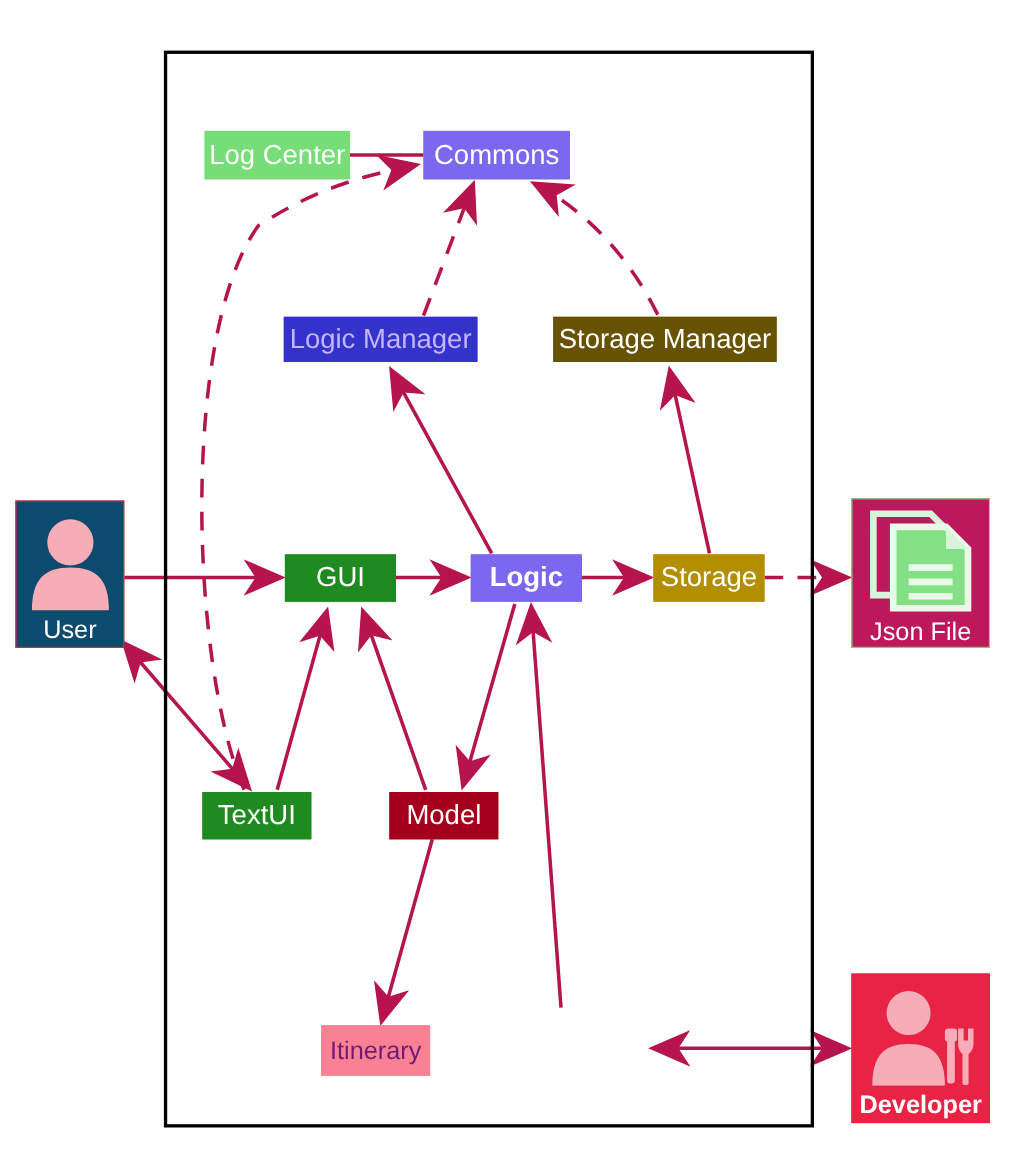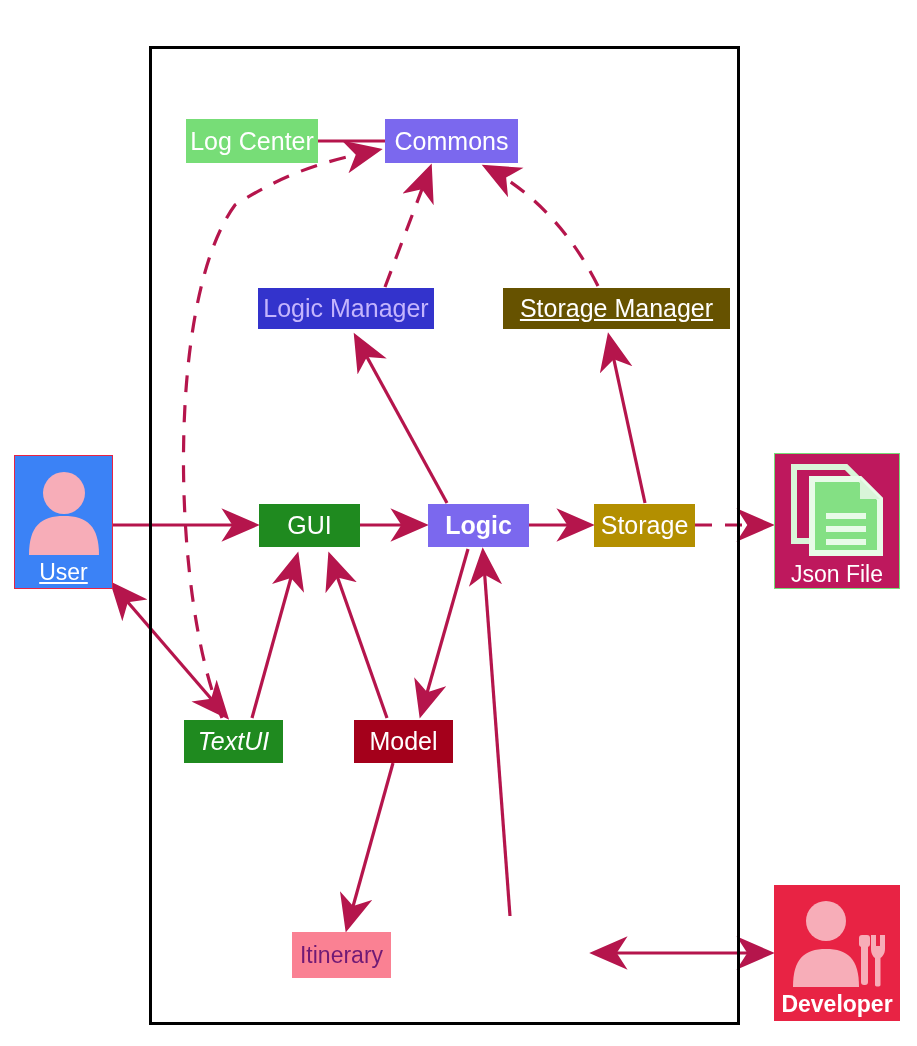--- a/index.html
+++ b/index.html
@@ -74,43 +74,43 @@
 
   <div class="node" style="left: 186px; top: 119px; width: 132px; height: 44px; background: rgb(119, 221, 119); border: 1px solid rgb(119, 221, 119); color: rgb(255, 255, 255); font-size: 25px;">
     <span class="lbl">Log Center</span>
   </div>
   <div class="node" style="left: 385px; top: 119px; width: 133px; height: 44px; background: rgb(123, 104, 238); border: 1px solid rgb(123, 104, 238); color: rgb(255, 255, 255); font-size: 25px;">
     <span class="lbl">Commons</span>
   </div>
   <div class="node" style="left: 258px; top: 288px; width: 176px; height: 41px; background: rgb(51, 51, 204); border: 1px solid rgb(51, 51, 204); color: #c4b5fd; font-size: 25px;">
     <span class="lbl">Logic Manager</span>
   </div>
-  <div class="node" style="left: 503px; top: 288px; width: 227px; height: 41px; background: rgb(102, 82, 0); border: 1px solid rgb(102, 82, 0); color: rgb(255, 255, 255); font-size: 25px; text-decoration: underline;">
+  <div class="node" style="left: 503px; top: 288px; width: 203px; height: 41px; background: rgb(102, 82, 0); border: 1px solid rgb(102, 82, 0); color: rgb(255, 255, 255); font-size: 25px;">
     <span class="lbl">Storage Manager</span>
   </div>
   <div class="node" style="left: 259px; top: 504px; width: 101px; height: 43px; background: rgb(31, 138, 31); border: 1px solid rgb(31, 138, 31); color: rgb(255, 255, 255); font-size: 25px;">
     <span class="lbl">GUI</span>
   </div>
   <div class="node" style="left: 428px; top: 504px; width: 101px; height: 43px; background: rgb(123, 104, 238); border: 1px solid rgb(123, 104, 238); color: rgb(255, 255, 255); font-size: 25px; font-weight: bold;">
     <span class="lbl">Logic</span>
   </div>
   <div class="node" style="left: 594px; top: 504px; width: 101px; height: 43px; background: rgb(179, 143, 0); border: 1px solid rgb(179, 143, 0); color: rgb(255, 255, 255); font-size: 25px;">
     <span class="lbl">Storage</span>
   </div>
-  <div class="node" style="left: 184px; top: 720px; width: 99px; height: 43px; background: rgb(31, 138, 31); border: 1px solid rgb(31, 138, 31); color: rgb(255, 255, 255); font-size: 25px; font-style: italic;">
+  <div class="node" style="left: 184px; top: 720px; width: 99px; height: 43px; background: rgb(31, 138, 31); border: 1px solid rgb(31, 138, 31); color: rgb(255, 255, 255); font-size: 25px;">
     <span class="lbl">TextUI</span>
   </div>
   <div class="node" style="left: 354px; top: 720px; width: 99px; height: 43px; background: rgb(164, 0, 27); border: 1px solid rgb(164, 0, 27); color: rgb(255, 255, 255); font-size: 25px;">
     <span class="lbl">Model</span>
   </div>
   <div class="node" style="left: 292px; top: 932px; width: 99px; height: 46px; background: rgb(250, 129, 147); border: 1px solid rgb(250, 129, 147); color: #701a75; font-size: 23px;">
     <span class="lbl">Itinerary</span>
   </div>
 
-  <div class="node actor" style="left: 14px; top: 455px; width: 99px; height: 134px; background: #3b82f6; border: 1px solid rgb(232, 35, 68); color: rgb(255, 255, 255); font-size: 23px; text-decoration: underline;">
+  <div class="node actor" style="left: 14px; top: 455px; width: 99px; height: 134px; background: #0c4a6e; border: 1px solid rgb(232, 35, 68); color: rgb(255, 255, 255); font-size: 23px;">
     <span class="glyph">
       <svg width="80" height="86" viewBox="0 0 80 86">
         <circle cx="40" cy="24" r="21" fill="#f7adb8"></circle>
         <path d="M5,86 C5,57 17,47 40,47 C63,47 75,57 75,86 Z" fill="#f7adb8"></path>
       </svg>
     </span>
     <span class="lbl">User</span>
   </div>
 
   <div class="node filebox" style="left: 774px; top: 453px; width: 126px; height: 136px; background: #be185d; border: 1px solid rgb(119, 221, 119); color: rgb(255, 255, 255); font-size: 23px;">

